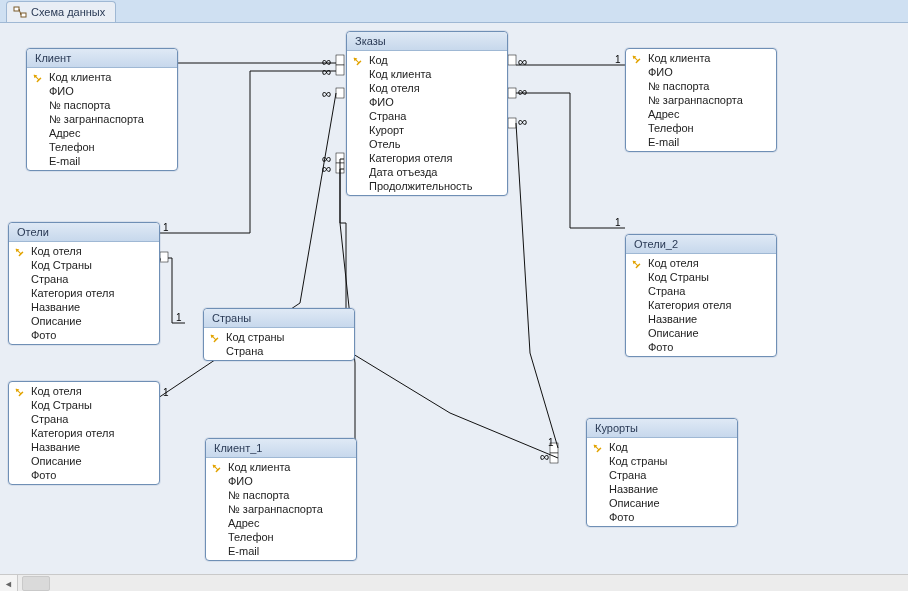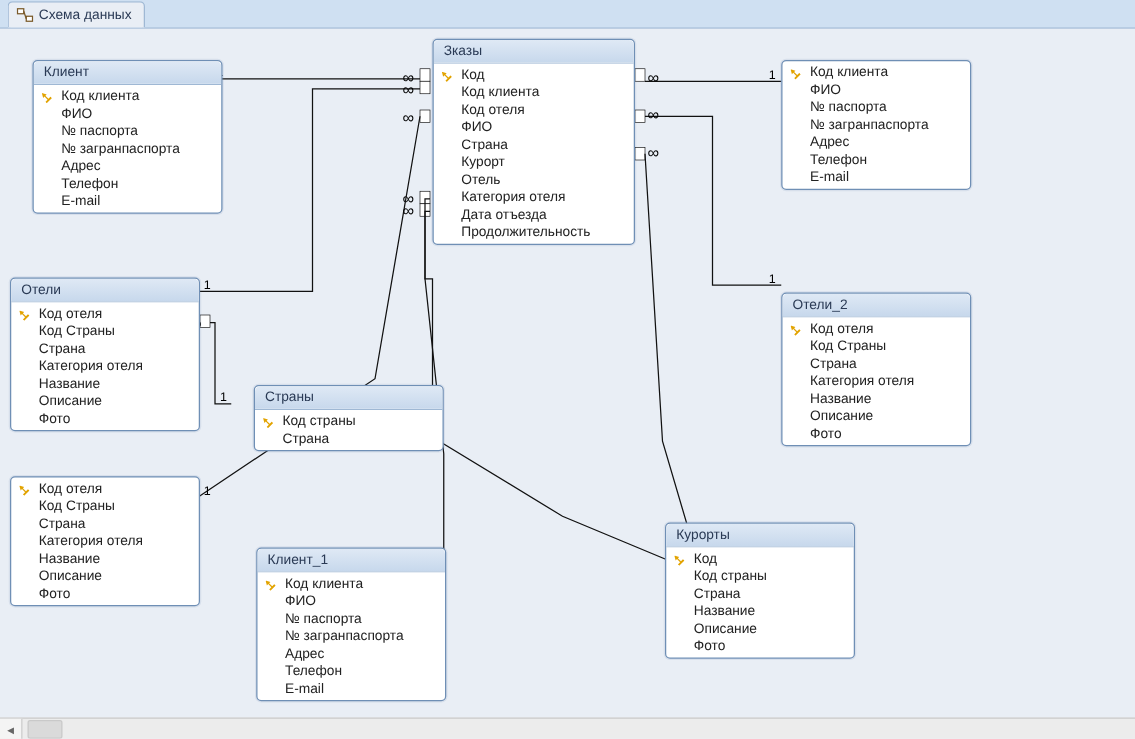--- a/index.html
+++ b/index.html
@@ -295,21 +295,21 @@
         <div class="body">
           <div class="fld pk">Код клиента</div>
           <div class="fld">ФИО</div>
           <div class="fld">№ паспорта</div>
           <div class="fld">№ загранпаспорта</div>
           <div class="fld">Адрес</div>
           <div class="fld">Телефон</div>
           <div class="fld">E-mail</div>
         </div>
       </div>
-      <div class="tbl" style="left: 532px; top: 395px; width: 150px;">
+      <div class="tbl" style="left: 586px; top: 395px; width: 150px;">
         <div class="hdr">Курорты</div>
         <div class="body">
           <div class="fld pk">Код</div>
           <div class="fld">Код страны</div>
           <div class="fld">Страна</div>
           <div class="fld">Название</div>
           <div class="fld">Описание</div>
           <div class="fld">Фото</div>
         </div>
       </div>

